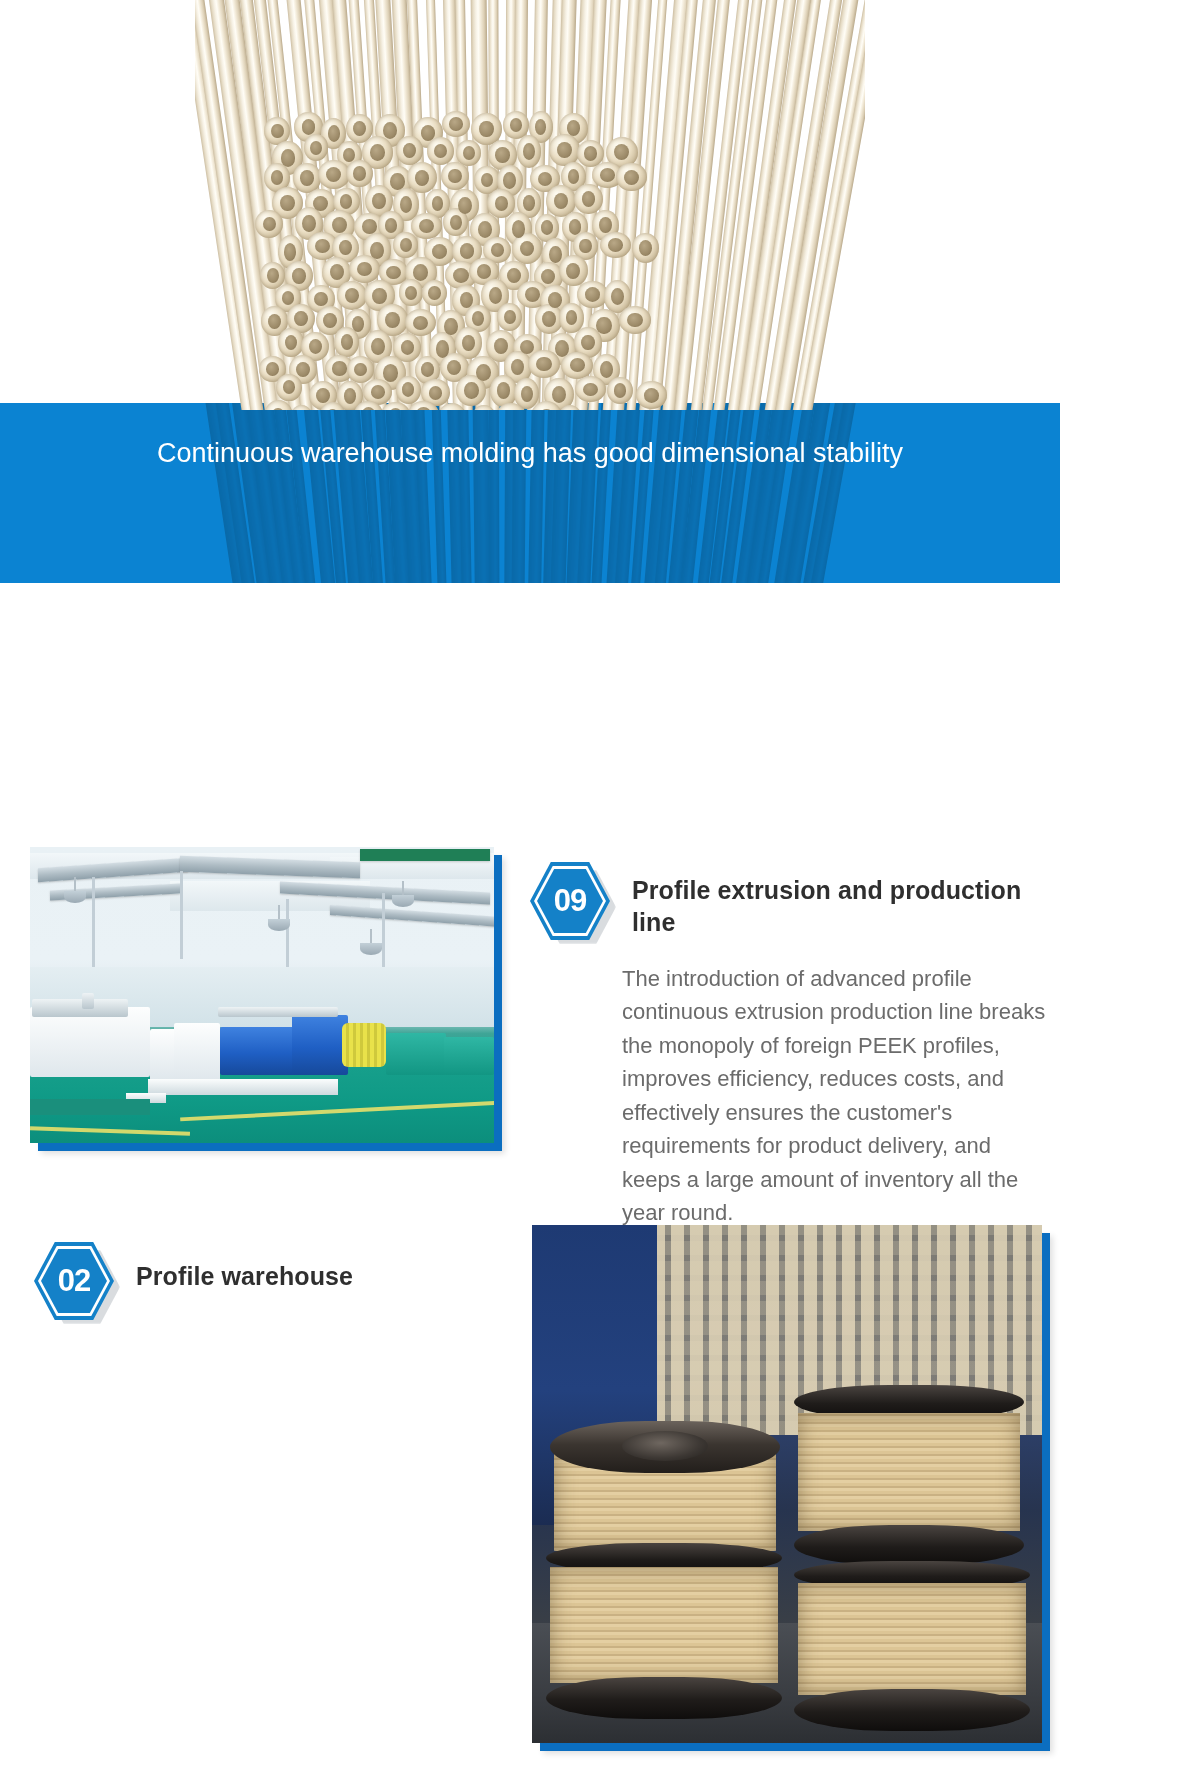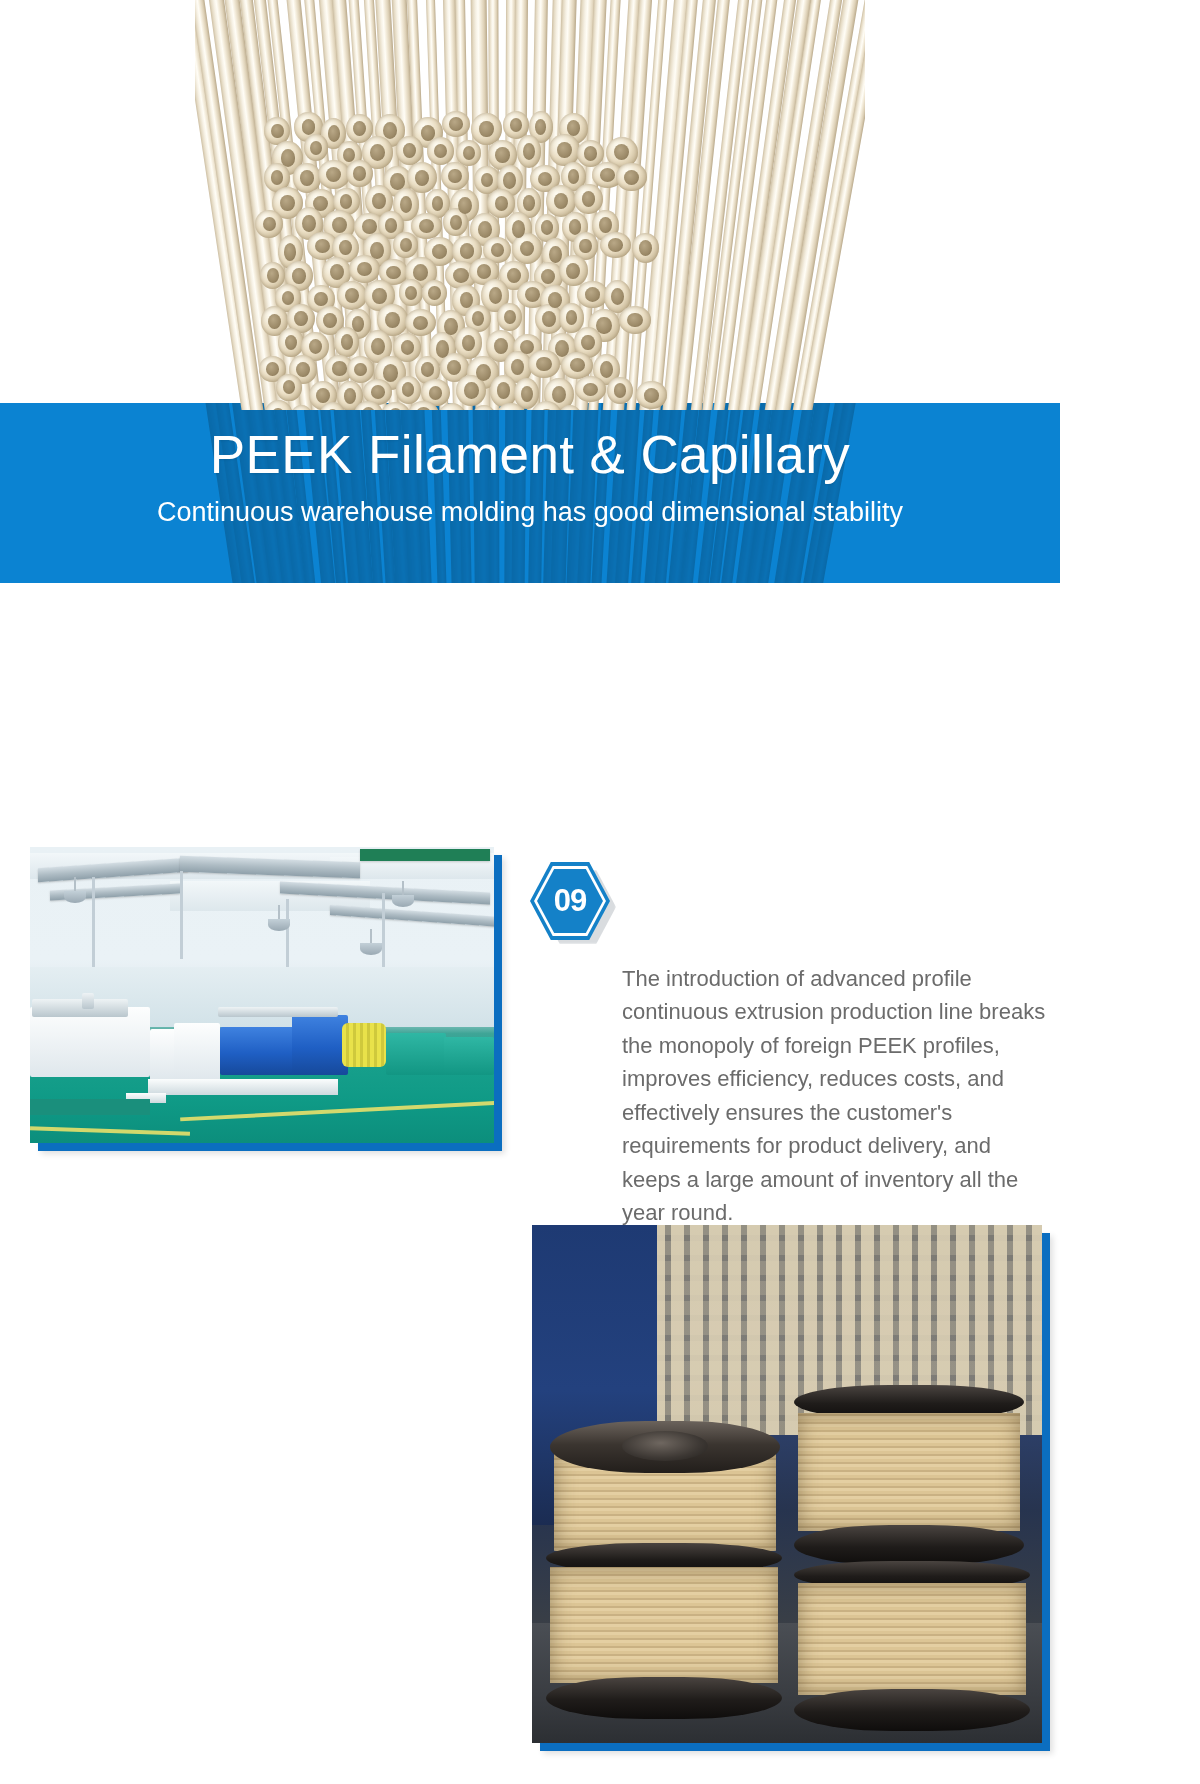--- a/index.html
+++ b/index.html
@@ -725,21 +725,20 @@
         <div class="tube-col" style="left: 544.224px; width: 11.2138px; top: -12.9522px; height: 470px; transform: rotate(7.33deg); z-index: 1;"></div>
         <div class="tube-col" style="left: 560.09px; width: 11.9865px; top: -13.3566px; height: 470px; transform: rotate(7.8deg); z-index: 1;"></div>
         <div class="tube-col" style="left: 572.339px; width: 13.5625px; top: -13.7194px; height: 470px; transform: rotate(8.17deg); z-index: 1;"></div>
         <div class="tube-col" style="left: 585.341px; width: 9.81109px; top: -19.5175px; height: 470px; transform: rotate(8.56deg); z-index: 1;"></div>
         <div class="tube-col" style="left: 601.401px; width: 11.9536px; top: -10.7314px; height: 470px; transform: rotate(9.04deg); z-index: 1;"></div>
         <div class="tube-col" style="left: 613.438px; width: 14.9742px; top: -11.7902px; height: 470px; transform: rotate(9.4deg); z-index: 1;"></div>
         <div class="tube-col" style="left: 631.537px; width: 10.5642px; top: -10.412px; height: 470px; transform: rotate(9.95deg); z-index: 1;"></div>
         <div class="tube-col" style="left: 640.807px; width: 11.8926px; top: -12.5451px; height: 470px; transform: rotate(10.22deg); z-index: 1;"></div>
       </div>
     <div class="banner-text">
-      <div class="banner-title">PEEK Filament &amp; Capillary</div>
       <div class="banner-sub">Continuous warehouse molding has good dimensional stability</div>
     </div>
   </div>
 
 
   <div class="photo-frame shadow-soft" id="photo-factory">
     <div class="photo-inner">
       <div class="factory">
 
         <div class="ceiling-beam" style="left:0;top:6px;width:100%;height:26px;"></div>
@@ -790,25 +789,37 @@
   <div class="feature-01">
     <div class="feature-head">
       <div class="hex-wrap">
         <div class="hex-shadow"></div>
         <div class="hex-outer"></div>
         <div class="hex-ring"></div>
         <div class="hex-core">
           <span class="hex-num">09</span>
         </div>
       </div>
+      <div class="feature-title">Profile extrusion and production line</div>
     </div>
     <div class="feature-body">The introduction of advanced profile continuous extrusion production line breaks the monopoly of foreign PEEK profiles, improves efficiency, reduces costs, and effectively ensures the customer's requirements for product delivery, and keeps a large amount of inventory all the year round.</div>
   </div>
 
   <div class="feature-02">
+    <div class="feature-head">
+      <div class="hex-wrap">
+        <div class="hex-shadow"></div>
+        <div class="hex-outer"></div>
+        <div class="hex-ring"></div>
+        <div class="hex-core">
+          <span class="hex-num">02</span>
+        </div>
+      </div>
+      <div class="feature-title" style="padding-top:18px;">Profile warehouse</div>
+    </div>
   </div>
 
   <div class="photo-frame shadow-soft" id="photo-spools">
     <div class="photo-inner">
       <div class="spools">
         <div class="rod-wall"></div>
         <div class="wall-left"></div>
         <div class="floor-grey"></div>
 
         <div class="spool" style="left:18px;top:196px;width:230px;height:130px;">

